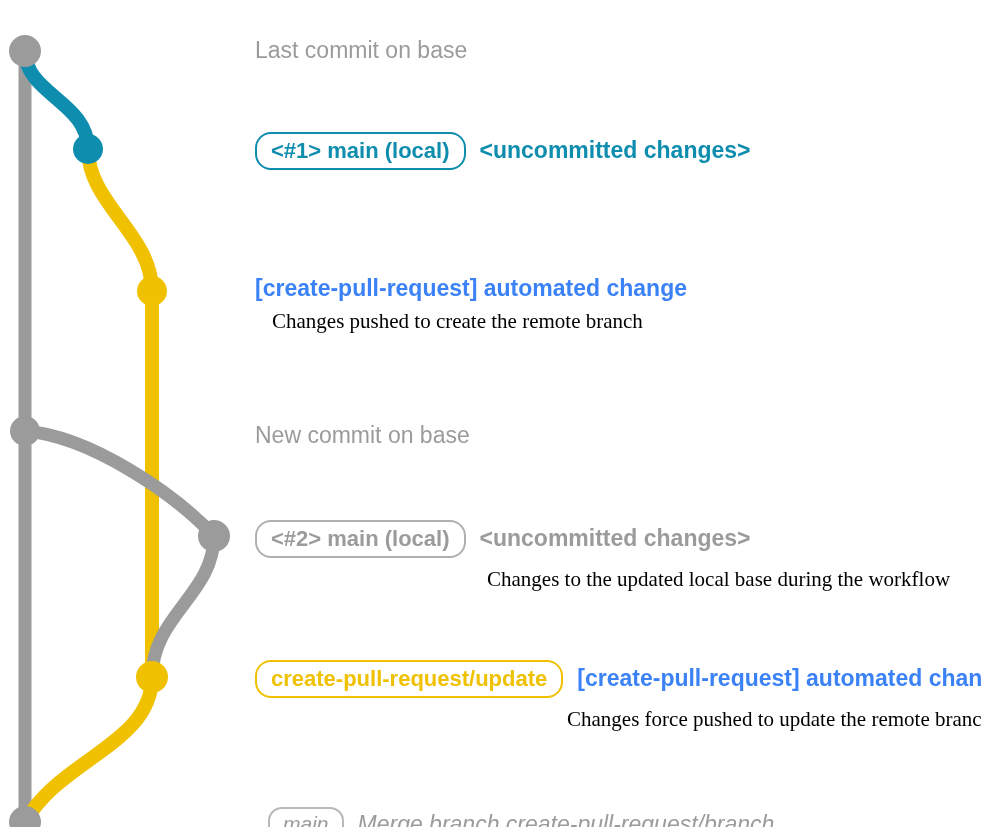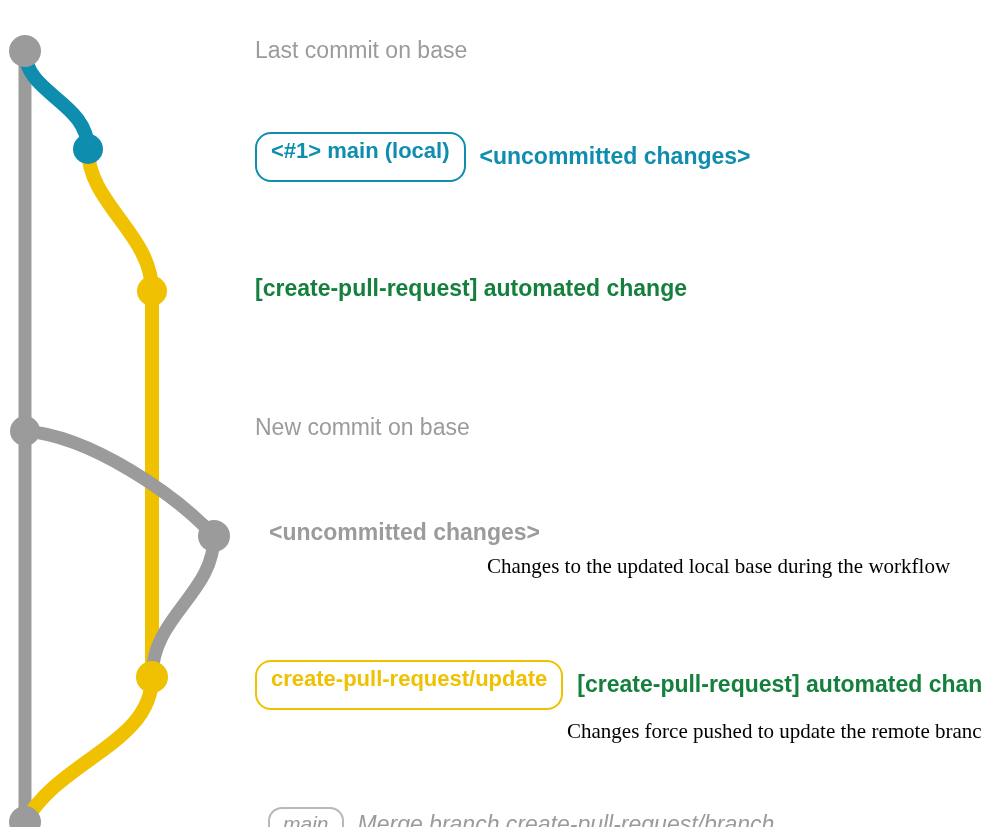--- a/index.html
+++ b/index.html
@@ -34,21 +34,21 @@
     white-space: nowrap;
   }
   .row-stack {
     position: absolute;
     white-space: nowrap;
   }
   .pill {
     display: inline-block;
     border: 2px solid #9b9b9b;
     border-radius: 16px;
-    padding: 5px 14px 18px 14px;
+    padding: 5px 14px 6px 14px;
     font-size: 22px;
     line-height: 1.05;
     color: #9b9b9b;
     background: transparent;
     vertical-align: middle;
   }
   .pill.blue {
     border-color: #0e8dae;
     color: #0e8dae;
     font-weight: bold;
@@ -71,21 +71,21 @@
     border-radius: 14px;
     padding: 4px 13px 5px 13px;
   }
   .subject {
     font-size: 23px;
     line-height: 1.1;
     margin-left: 14px;
     vertical-align: middle;
   }
   .subject.blue   { color: #0e8dae; font-weight: bold; }
-  .subject.yellow { color: #15803d; font-weight: bold; }
+  .subject.yellow { color: #3b82f6; font-weight: bold; }
   .subject.gray   { color: #9b9b9b; font-weight: bold; }
   .subject.muted  { color: #9b9b9b; font-weight: normal; }
   .heading {
     position: absolute;
     font-size: 23px;
     color: #9b9b9b;
     white-space: nowrap;
   }
   .body-note {
     font-family: "Liberation Serif", serif;
@@ -128,26 +128,28 @@
 
   <div class="row-stack" style="left:255px; top:108px;">
     <div class="row" style="position:relative; left:0; top:0;">
       <span class="pill blue">&lt;#1&gt; main (local)</span>
       <span class="subject blue">&lt;uncommitted changes&gt;</span>
     </div>
   </div>
 
   <div class="row-stack" style="left:255px; top:252px;">
     <span class="subject yellow" style="margin-left:0;">[create-pull-request] automated change</span>
+    <span class="body-note" style="margin-left:17px; margin-top:8px;">Changes pushed to create the remote branch</span>
   </div>
 
-  <div class="heading" style="left:255px; top:390px;">New commit on base</div>
+  <div class="heading" style="left:255px; top:398px;">New commit on base</div>
 
   <div class="row-stack" style="left:255px; top:496px;">
     <div class="row" style="position:relative; left:0; top:0;">
+      <span class="pill gray">&lt;#2&gt; main (local)</span>
       <span class="subject gray">&lt;uncommitted changes&gt;</span>
     </div>
     <span class="body-note" style="margin-left:232px; margin-top:9px;text-align:right;">Changes to the updated local base during the workflow</span>
   </div>
 
   <div class="row-stack" style="left:255px; top:636px;">
     <div class="row" style="position:relative; left:0; top:0;">
       <span class="pill yellow">create-pull-request/update</span>
       <span class="subject yellow">[create-pull-request] automated change</span>
     </div>

